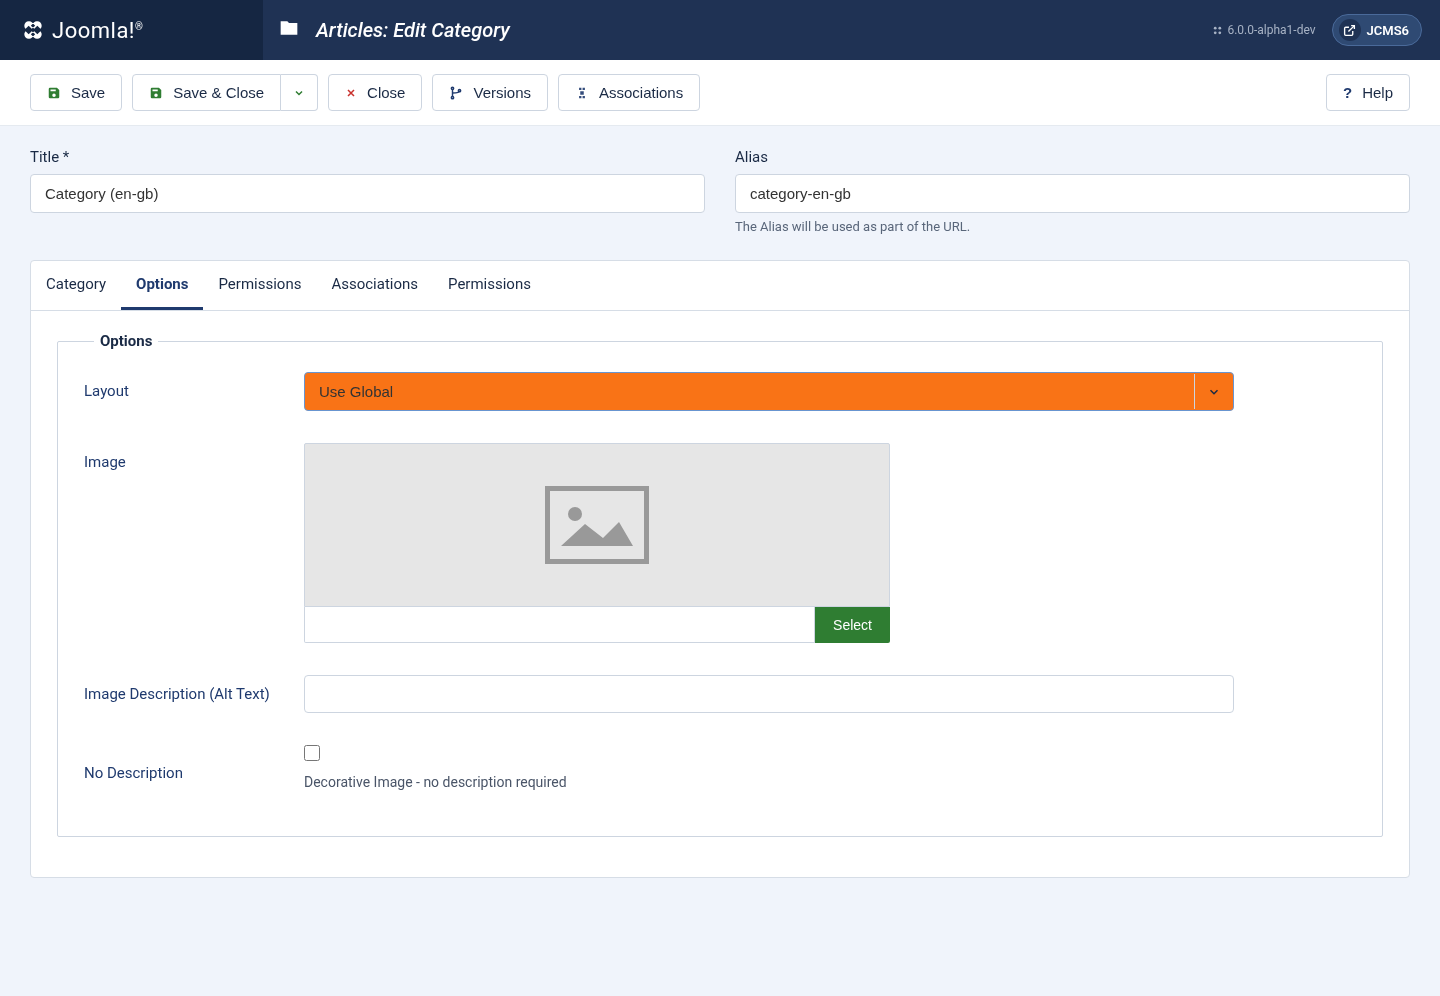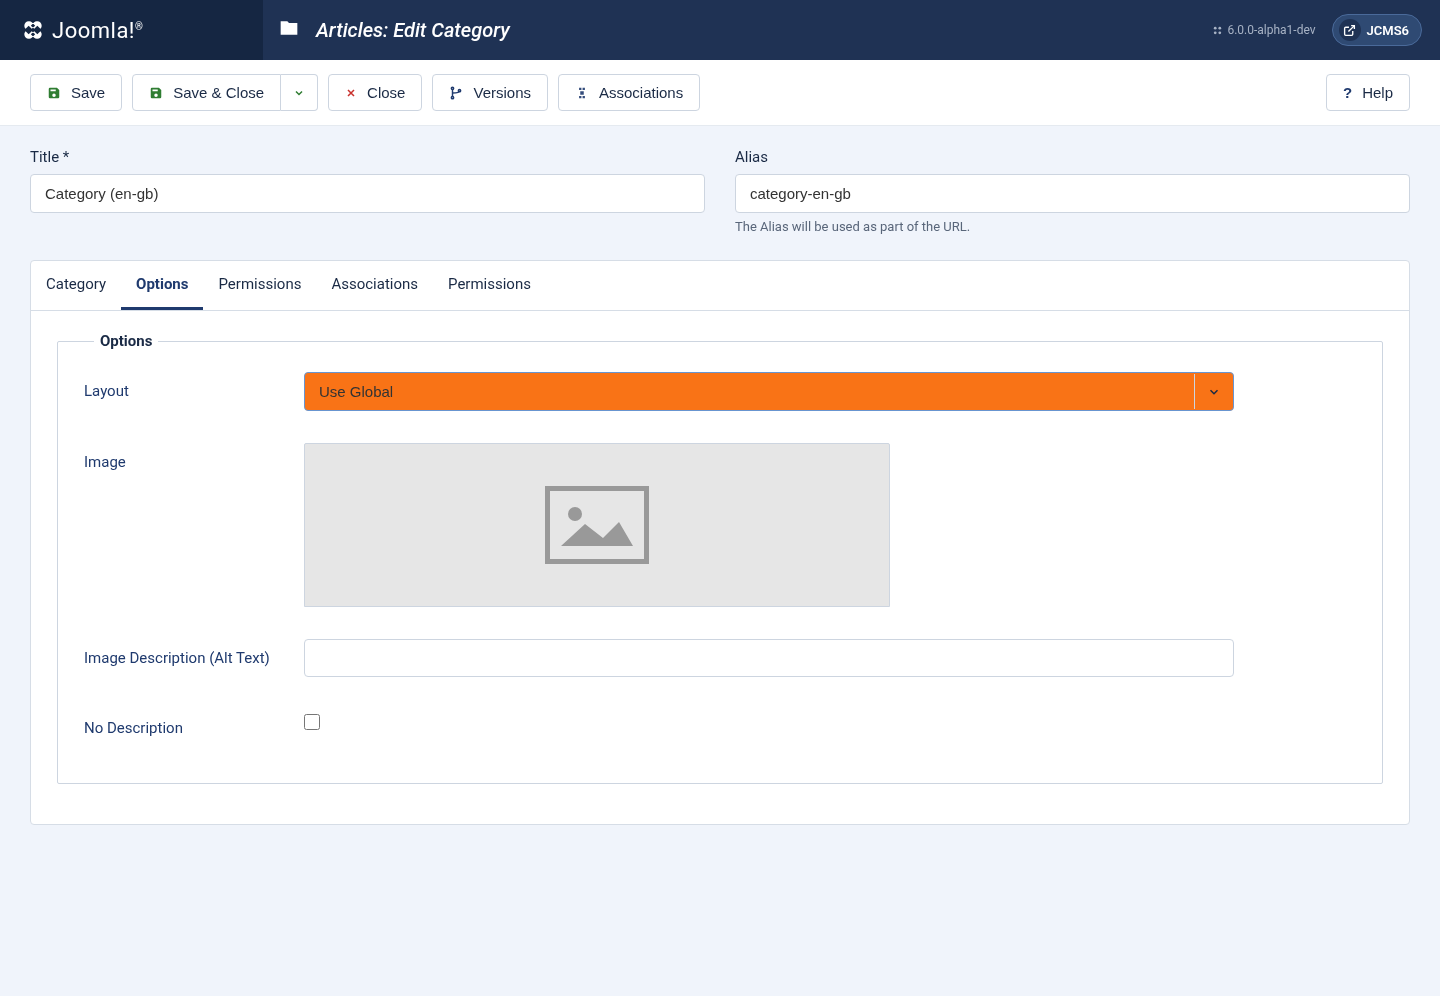--- a/index.html
+++ b/index.html
@@ -193,33 +193,38 @@
         <div class="option-row">
           <div class="option-label-col">Image</div>
           <div class="option-value-col">
             <div class="image-preview">
               <svg width="104" height="78" viewBox="0 0 104 78" fill="none">
                 <rect x="0" y="0" width="104" height="78" rx="4" fill="none" stroke="#999" stroke-width="10"></rect>
                 <circle cx="30" cy="28" r="7" fill="#999"></circle>
                 <path d="M16 60 L40 38 L58 52 L74 36 L88 60 Z" fill="#999"></path>
               </svg>
             </div>
+            <div class="image-input-row">
+              <input class="image-path-input" value="" style="">
+              <button class="select-btn">Select</button>
+            </div>
           </div>
         </div>
 
         <div class="option-row">
           <div class="option-label-col">Image Description (Alt Text)</div>
           <div class="option-value-col">
             <input class="text-input" value="" style="">
           </div>
         </div>
 
         <div class="option-row">
           <div class="option-label-col">No Description</div>
           <div class="option-value-col">
             <input type="checkbox" class="chk" style="">
+            <div class="chk-hint">Decorative Image - no description required</div>
           </div>
         </div>
 
       </div>
     </div>
   </div>
 </div>
 
 </body></html>

